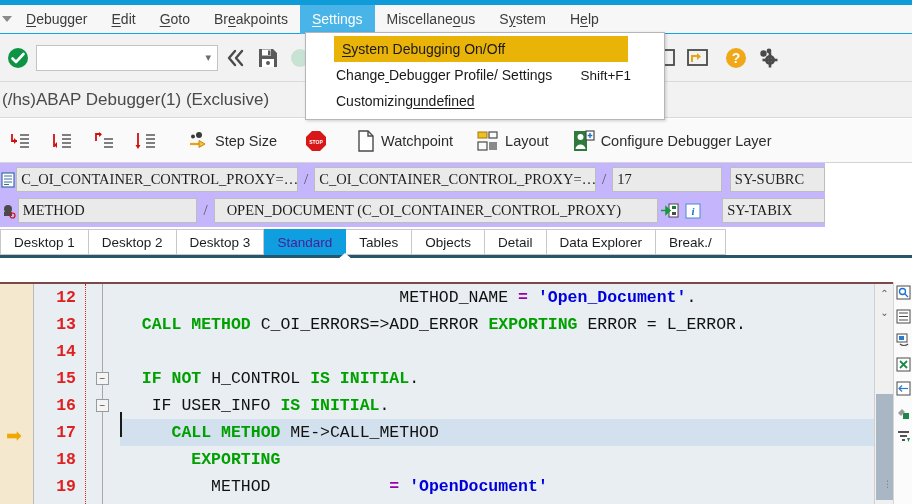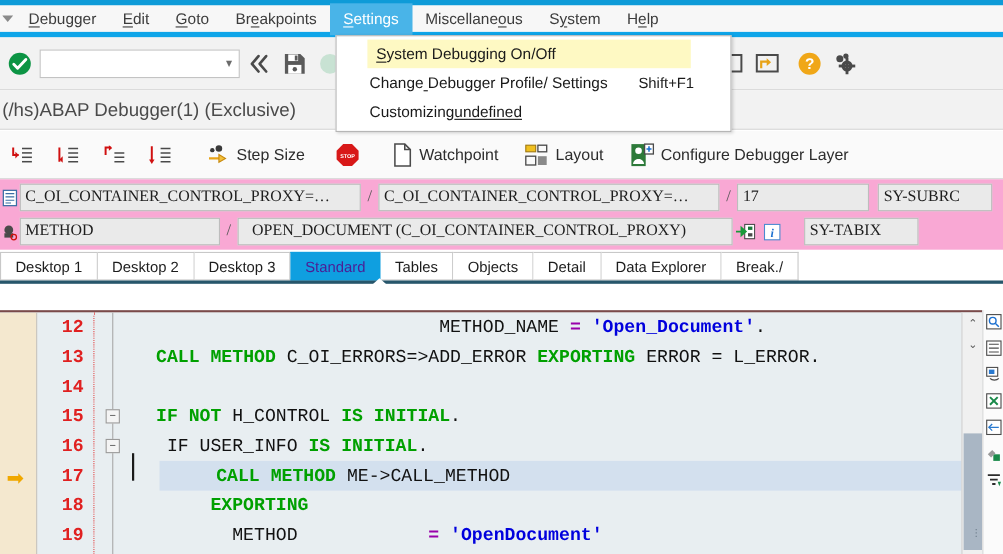--- a/index.html
+++ b/index.html
@@ -14,21 +14,21 @@
   
   .top-strip {
     position: absolute; left: 0; top: 0; width: 912px; height: 5px;
     background: #0e9bd8;
   }
 
   
   .menubar {
     position: absolute; left: 0; top: 5px; width: 912px; height: 29px;
     background: #f7f7f7;
-    border-bottom: 5px solid #0ea5e9;
+    border-bottom: 1px solid #0ea5e9;
     display: flex; align-items: center;
   }
   .menu-leading {
     width: 14px; height: 29px; display: flex; align-items: center;
     justify-content: center; color: #7a7a7a; font-size: 11px;
   }
   .menu-item {
     height: 29px; line-height: 29px; padding: 0 12px;
     font-size: 14px; color: #3c3c3c; white-space: nowrap; cursor: default;
   }
@@ -41,21 +41,21 @@
     background: #ffffff;
     border: 1px solid #b6b6b6;
     box-shadow: 1px 1px 3px rgba(0,0,0,0.18);
     z-index: 60; padding: 3px 0 5px 0;
   }
   .dd-row {
     display: flex; align-items: center; height: 26px;
     padding: 0 6px 0 30px; font-size: 14px; color: #1a1a1a;
     white-space: nowrap;
   }
-  .dd-row.hl { background: #fef9c3; margin: 0 36px 0 28px; padding-left: 8px; }
+  .dd-row.hl { background: #eab308; margin: 0 36px 0 28px; padding-left: 8px; }
   .dd-label { flex: 0 0 auto; }
   .dd-short { margin-left: 28px; font-size: 13.5px; color: #1a1a1a; }
   .dd-row u { text-decoration: underline; text-underline-offset: 2px; }
 
   
   .toolbar1 {
     position: absolute; left: 0; top: 34px; width: 912px; height: 48px;
     background: #f2f2f2; border-bottom: 1px solid #d9d9d9;
     display: flex; align-items: center; gap: 4px; padding-left: 4px;
   }
@@ -89,22 +89,22 @@
     display: flex; align-items: center; padding-left: 2px;
   }
   .tb2-btn {
     display: flex; align-items: center; gap: 6px; height: 34px;
     padding: 0 7px; font-size: 14.5px; color: #2d2d2d; white-space: nowrap;
     cursor: default;
   }
 
   
   .fieldrows {
-    position: absolute; left: 0; top: 163px; width: 912px; height: 64px;
-    background: #f9a8d4; padding-top: 2px;
+    position: absolute; left: 0; top: 163px; width: 825px; height: 64px;
+    background: #c4b5fd; padding-top: 2px;
   }
   .frow { display: flex; align-items: center; height: 29px; margin-bottom: 2px; }
   .frow-ico { width: 18px; display: flex; justify-content: center; align-items: center; }
   .fld {
     height: 25px; background: #eaeaea; border: 1px solid #bdbdbd;
     display: flex; align-items: center; padding: 0 4px;
     font-family: "Liberation Serif", serif; font-size: 14.5px; color: #1d1d1d;
     overflow: hidden; white-space: nowrap;
   }
   .slash { padding: 0 6px; color: #555; font-family: "Liberation Serif", serif; font-size: 15px; }
@@ -156,21 +156,21 @@
   .fold-line {
     position: absolute; left: 16px; top: 0; bottom: 0; width: 1px; background: #a8a8a8;
   }
   .code-area { flex: 1 1 auto; position: relative; background: #e8eef1; overflow: hidden; }
   .ln, .cl {
     height: 27px; line-height: 27px;
     font-family: "Liberation Mono", monospace; font-size: 16.5px;
   }
   .ln { text-align: right; padding-right: 9px; color: #e02020; font-weight: bold; }
   .cl { white-space: pre; color: #111111; padding-left: 2px; }
-  .cl.current { background: #d3e0ee; margin-left: 25px; }
+  .cl.current { background: #d3e0ee; }
   .kw { color: #00a000; font-weight: bold; }
   .str { color: #0000dd; font-weight: bold; }
   .op { color: #9900aa; font-weight: bold; }
   .arrow-glyph {
     position: absolute; left: 6px; top: 142px;
     color: #f0a800; font-size: 19px; line-height: 1;
   }
   .fold-box {
     position: absolute; left: 10px; width: 13px; height: 13px;
     border: 1px solid #9a9a9a; background: #f4f4f4;

